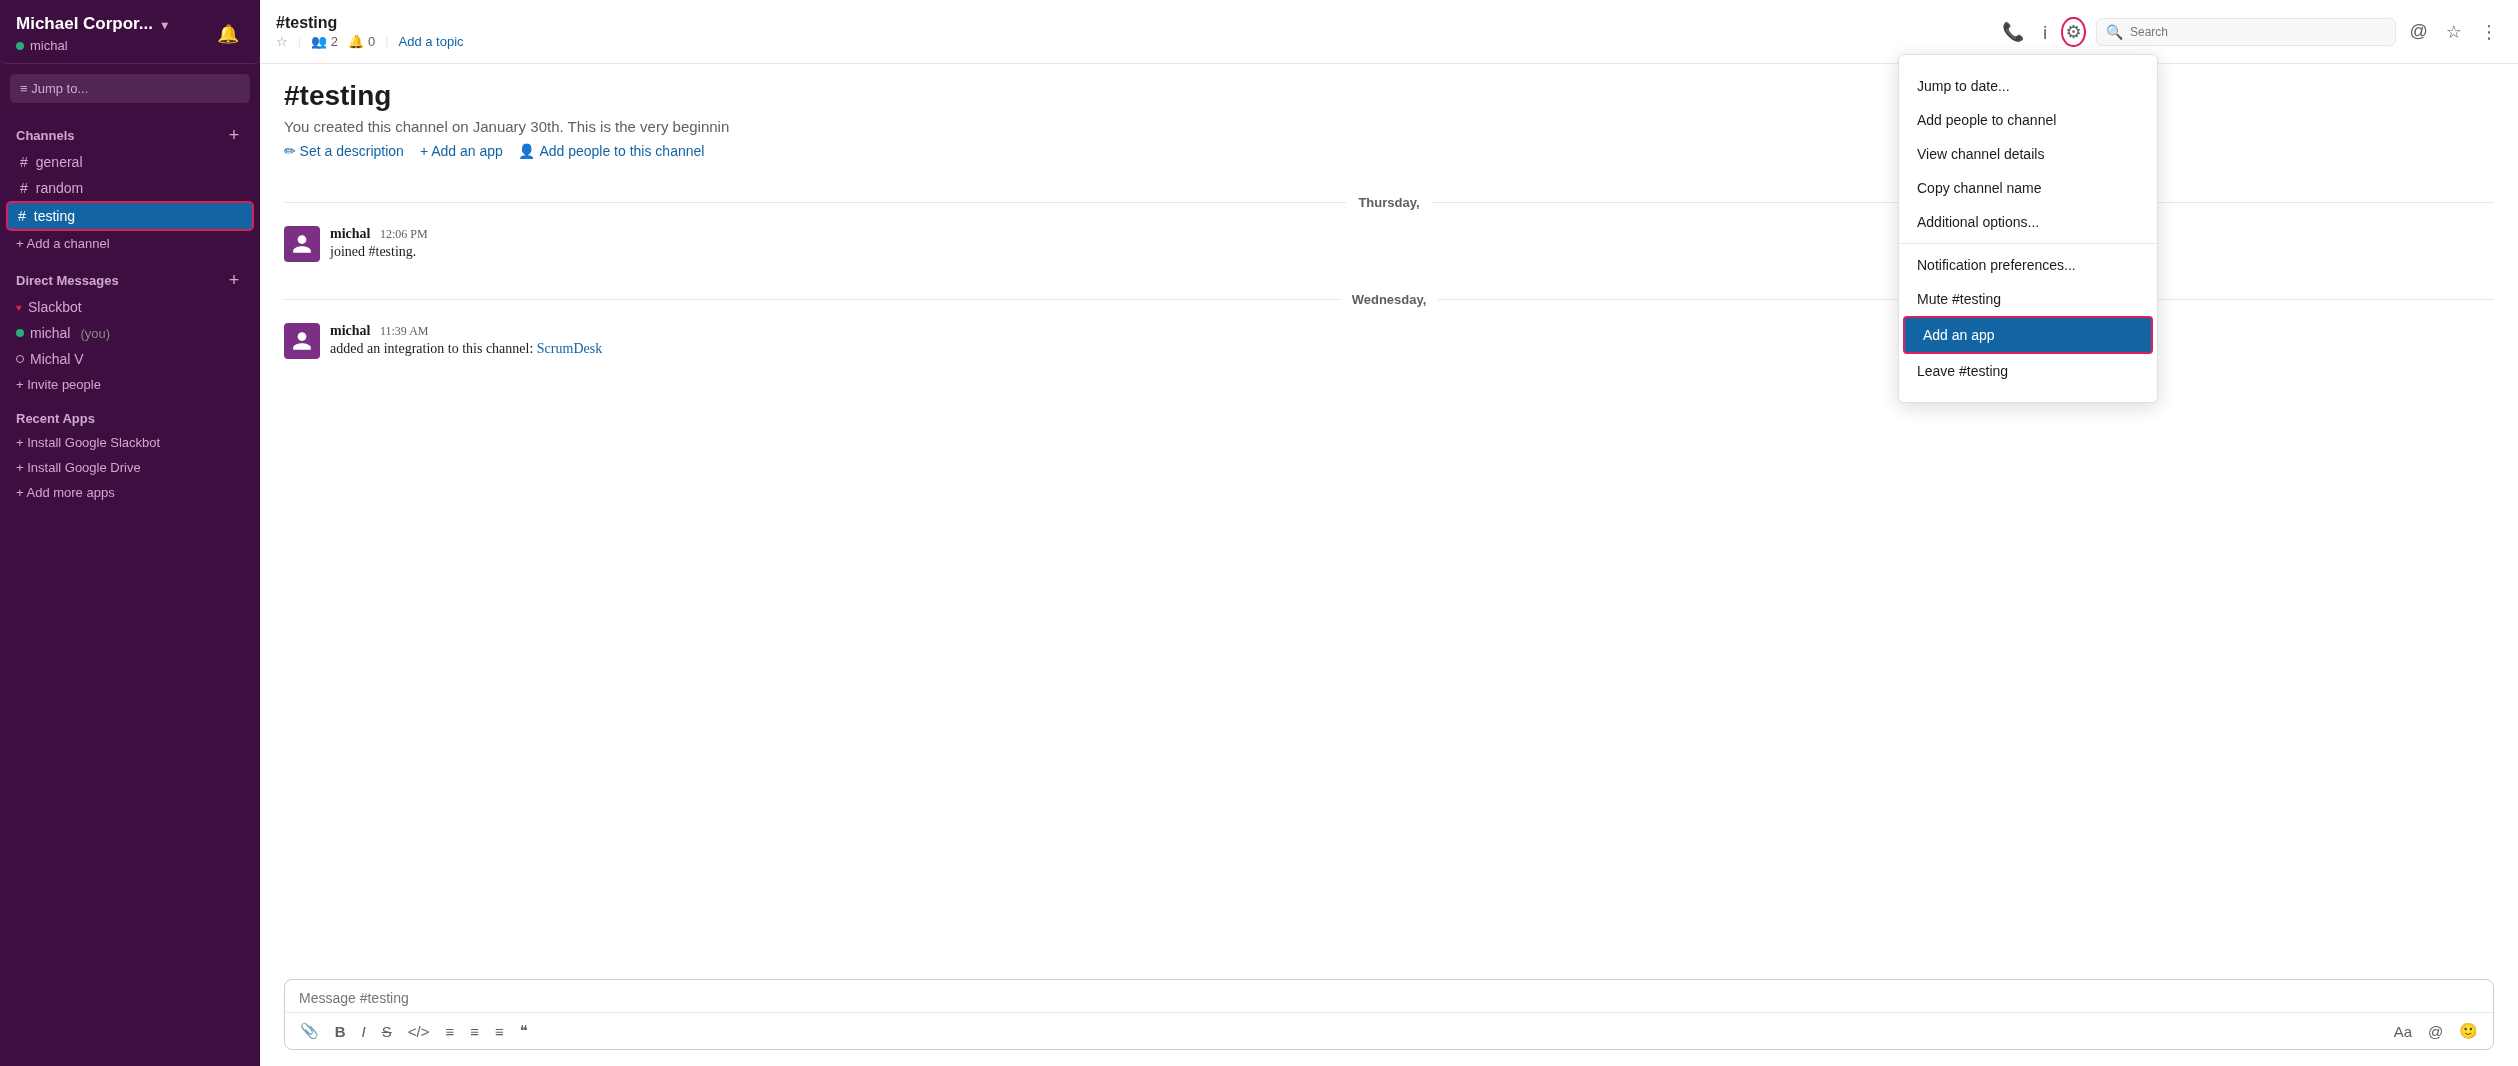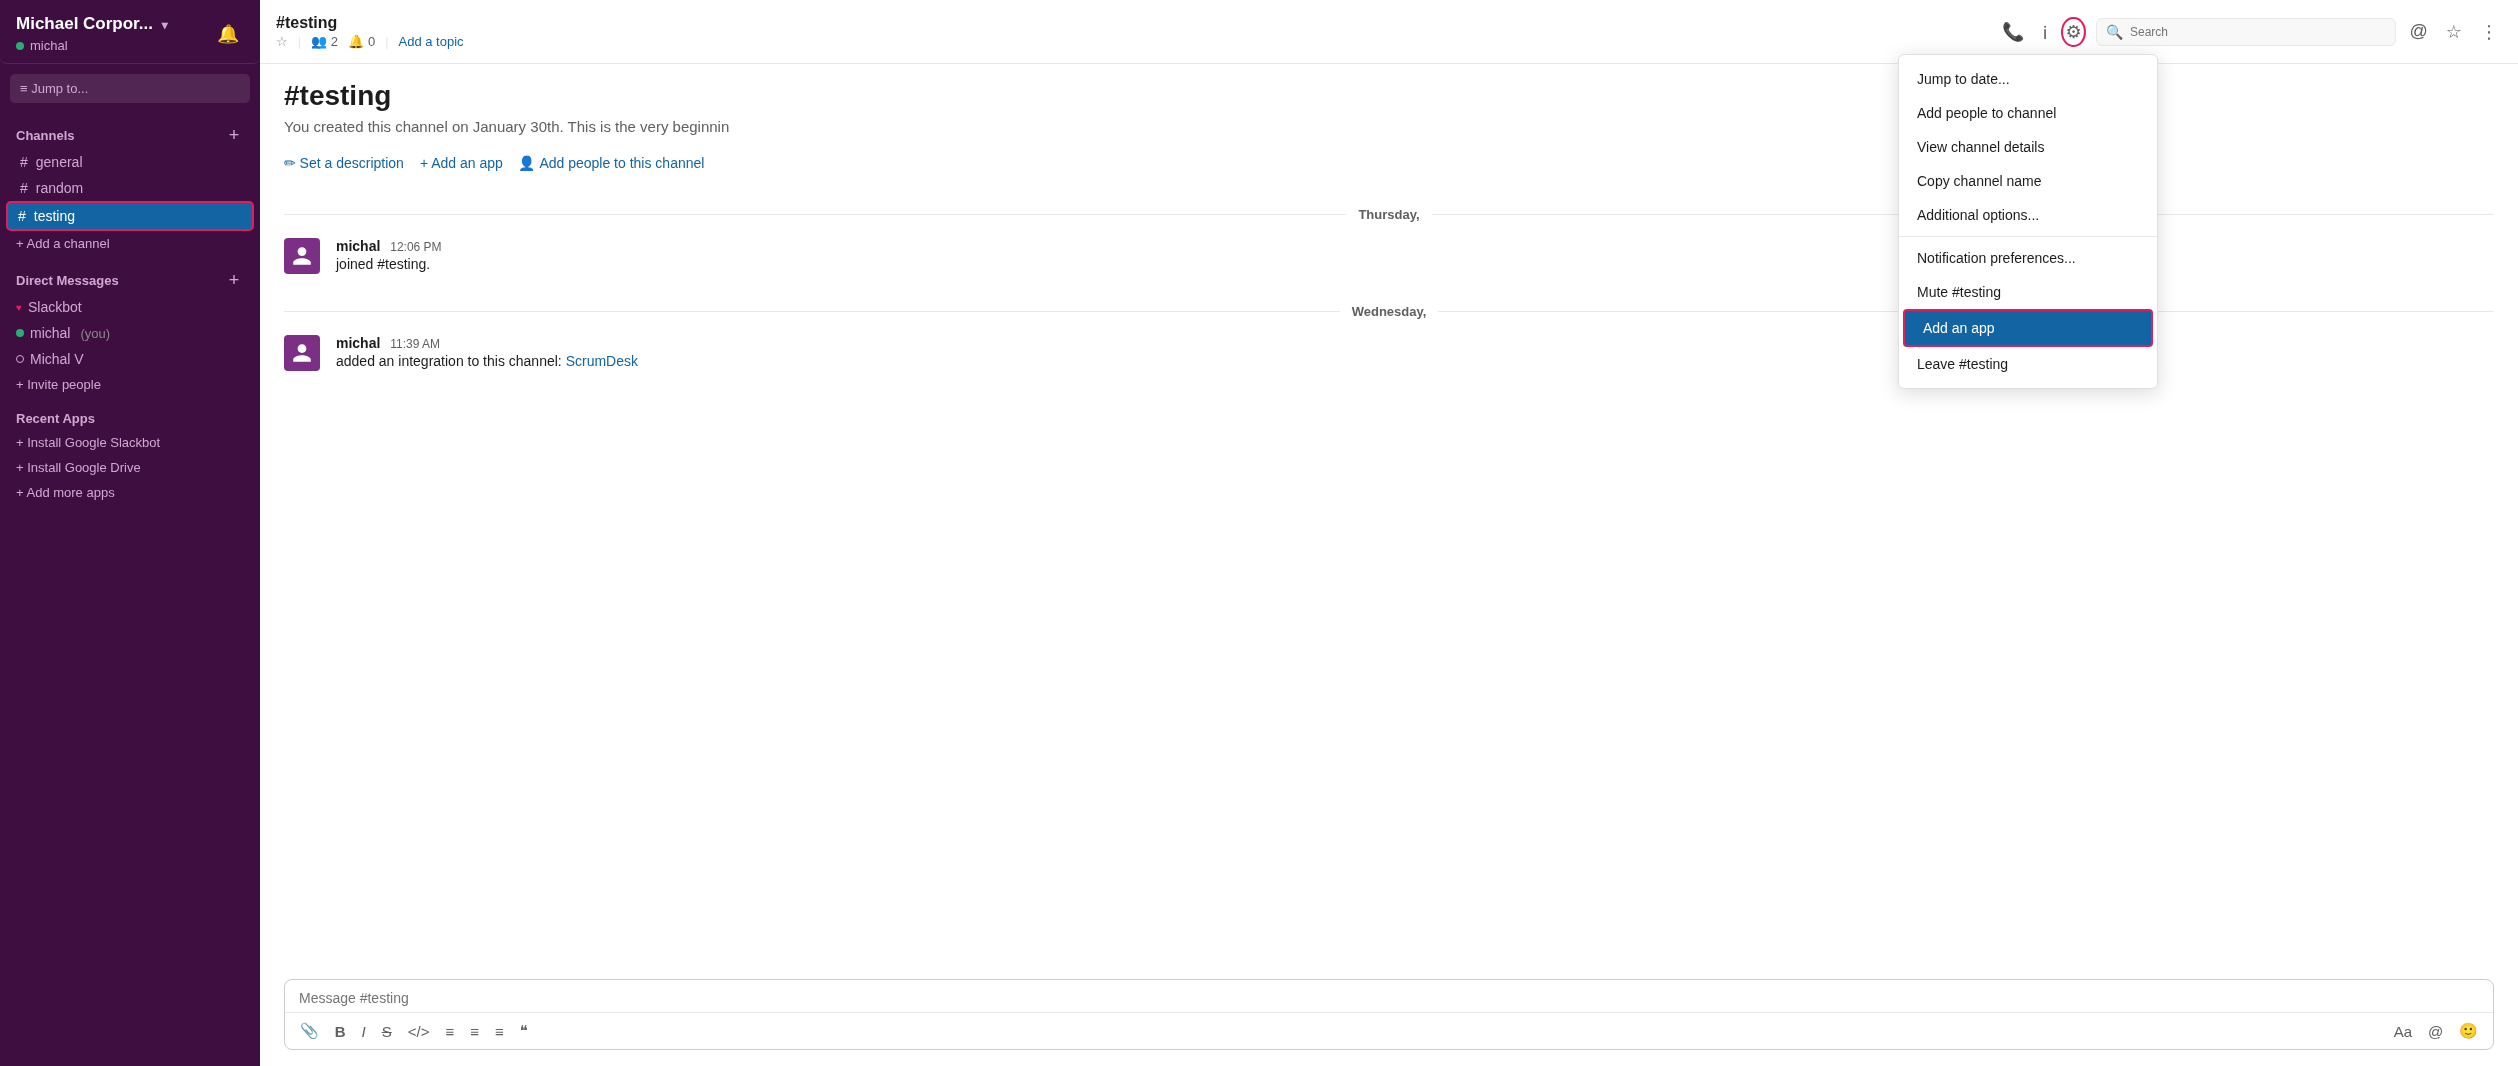--- a/index.html
+++ b/index.html
@@ -211,21 +211,21 @@
     }
     .channel-title {
       font-size: 28px;
       font-weight: 900;
       color: #1d1c1d;
       margin-bottom: 6px;
     }
     .channel-description {
       color: #616061;
       font-size: 15px;
-      margin-bottom: 20px;
+      margin-bottom: 8px;
     }
     .channel-actions {
       display: flex;
       gap: 16px;
       align-items: center;
       margin-bottom: 20px;
       flex-wrap: wrap;
     }
     .channel-action-link {
       color: #1264a3;
@@ -248,22 +248,23 @@
     .date-divider::before, .date-divider::after {
       content: '';
       flex: 1;
       height: 1px;
       background: #e8e8e8;
     }
     .date-divider span { padding: 0 12px; }
 
     .message {
       display: flex;
-      gap: 16px;
+      gap: 10px;
       margin-bottom: 14px;
+      font-family: Liberation Serif, serif;
     }
     .avatar {
       width: 36px;
       height: 36px;
       border-radius: 4px;
       background: #7c3085;
       display: flex;
       align-items: center;
       justify-content: center;
       flex-shrink: 0;
@@ -314,21 +315,21 @@
     .dropdown-menu {
       position: fixed;
       top: 54px;
       right: 360px;
       width: 260px;
       background: #fff;
       border: 1px solid #e0e0e0;
       border-radius: 6px;
       box-shadow: 0 4px 20px rgba(0,0,0,0.15);
       z-index: 200;
-      padding: 7px 0;
+      padding: 14px 0;
     }
     .dropdown-item {
       padding: 9px 18px;
       cursor: pointer;
       font-size: 14px;
       color: #1d1c1d;
       display: flex;
       align-items: center;
     }
     .dropdown-item.highlighted {

